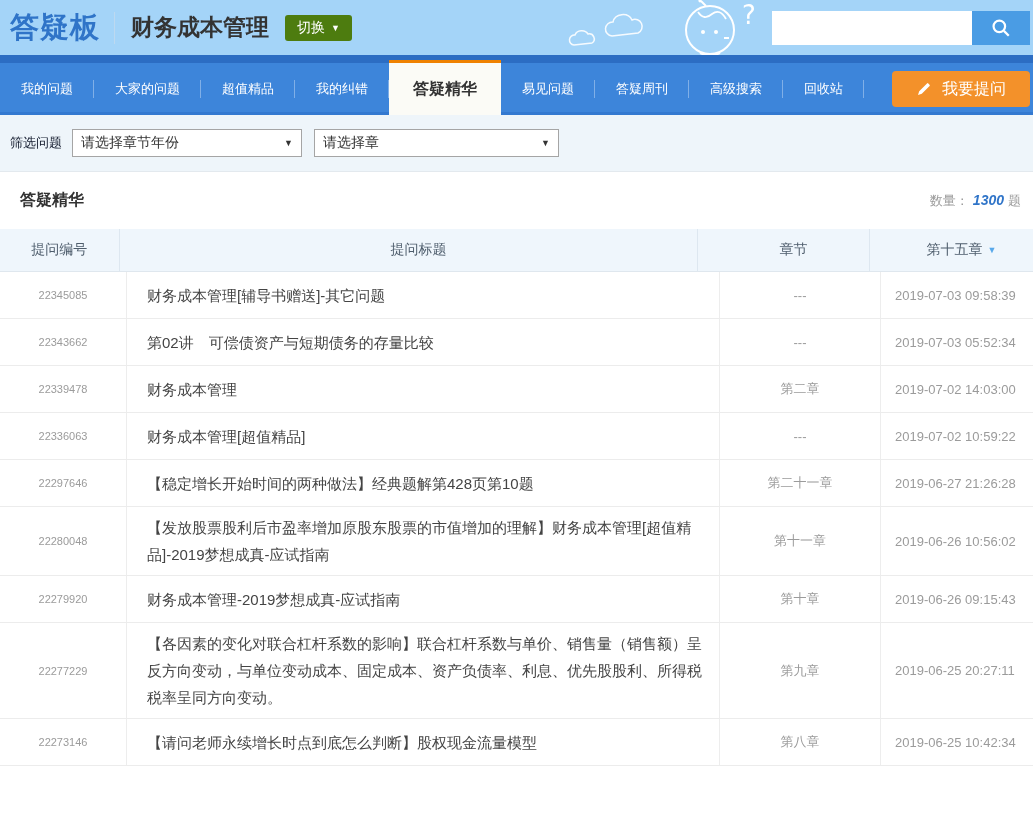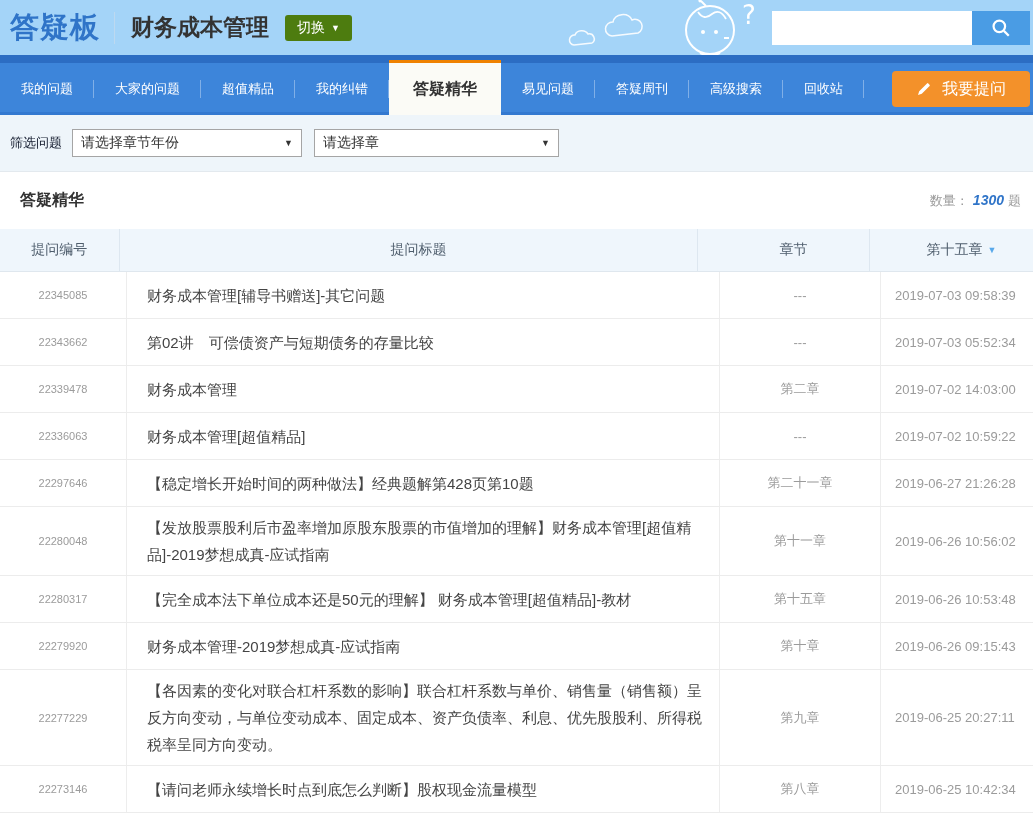--- a/index.html
+++ b/index.html
@@ -198,26 +198,20 @@
     <div class="cell c-chapter">第二十一章</div>
     <div class="cell c-time">2019-06-27 21:26:28</div>
   </div>
   <div class="t-row">
     <div class="cell c-id">22280048</div>
     <div class="cell c-title">【发放股票股利后市盈率增加原股东股票的市值增加的理解】财务成本管理[超值精品]-2019梦想成真-应试指南</div>
     <div class="cell c-chapter">第十一章</div>
     <div class="cell c-time">2019-06-26 10:56:02</div>
   </div>
   <div class="t-row">
-    <div class="cell c-id">22280317</div>
-    <div class="cell c-title">【完全成本法下单位成本还是50元的理解】 财务成本管理[超值精品]-教材</div>
-    <div class="cell c-chapter">第十五章</div>
-    <div class="cell c-time">2019-06-26 10:53:48</div>
-  </div>
-  <div class="t-row">
     <div class="cell c-id">22279920</div>
     <div class="cell c-title">财务成本管理-2019梦想成真-应试指南</div>
     <div class="cell c-chapter">第十章</div>
     <div class="cell c-time">2019-06-26 09:15:43</div>
   </div>
   <div class="t-row">
     <div class="cell c-id">22277229</div>
     <div class="cell c-title">【各因素的变化对联合杠杆系数的影响】联合杠杆系数与单价、销售量（销售额）呈反方向变动，与单位变动成本、固定成本、资产负债率、利息、优先股股利、所得税税率呈同方向变动。</div>
     <div class="cell c-chapter">第九章</div>
     <div class="cell c-time">2019-06-25 20:27:11</div>

